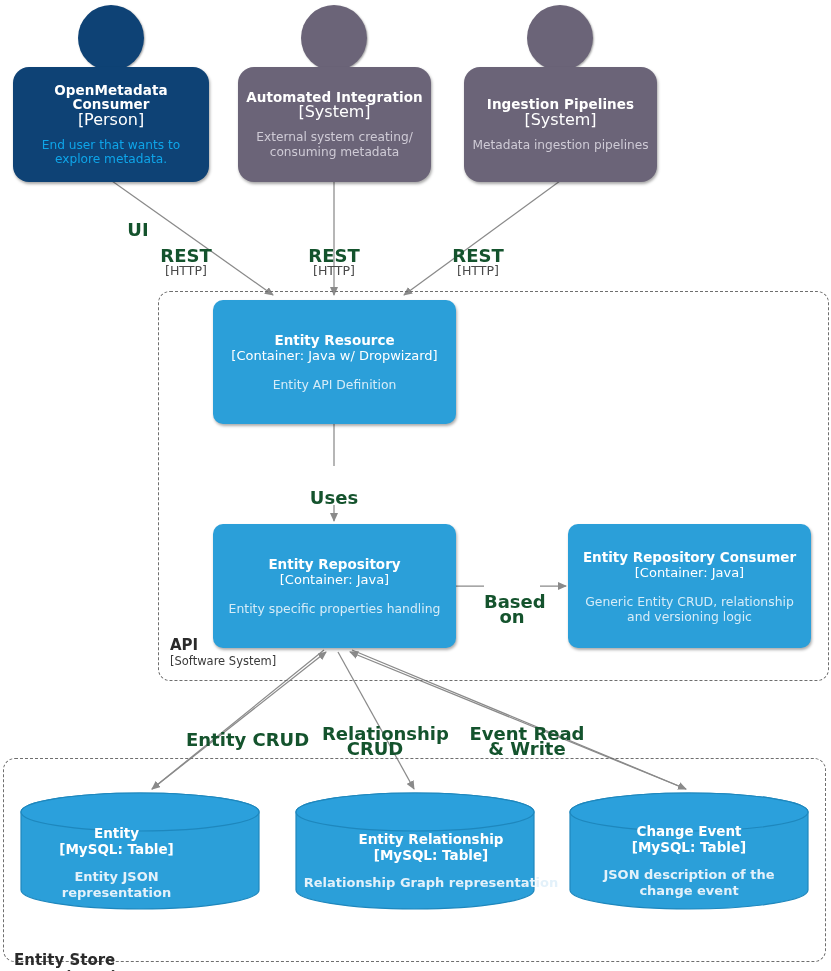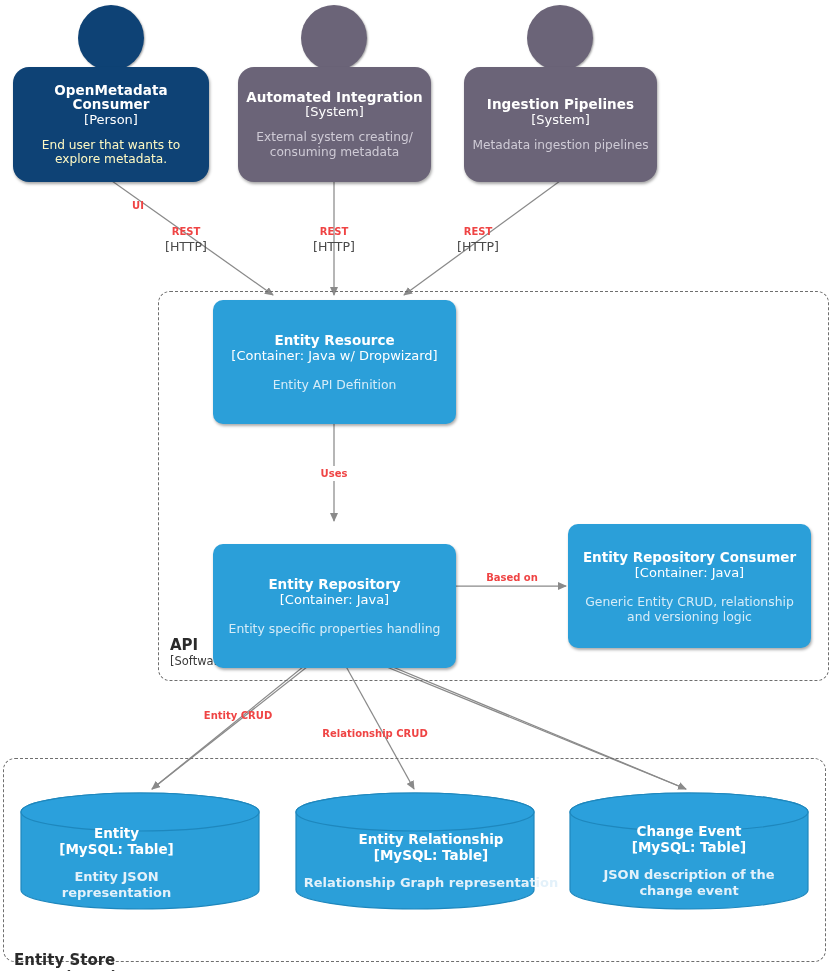--- a/index.html
+++ b/index.html
@@ -23,21 +23,21 @@
     position:absolute;border-radius:16px;
     box-shadow:1px 2px 3px rgba(0,0,0,.35);
     display:flex;flex-direction:column;align-items:center;justify-content:center;
     text-align:center;box-sizing:border-box;padding:6px 8px;
   }
   .actor .nm{
     font-weight:bold;font-size:13.5px;color:#ffffff;line-height:14.5px;
     letter-spacing:.1px;
   }
   .actor .tech{
-    font-size:13px;color:#ffffff;line-height:15px;font-weight:normal;
+    font-size:16px;color:#ffffff;line-height:15px;font-weight:normal;
   }
   .actor .desc{
     margin-top:11px;font-size:12.2px;line-height:14.5px;font-weight:normal;
   }
 
   
   .container-box{
     position:absolute;border-radius:10px;background:#2B9FD9;
     box-shadow:1px 2px 3px rgba(0,0,0,.33);
     display:flex;flex-direction:column;align-items:center;justify-content:center;
@@ -76,21 +76,21 @@
   .boundary-label .bnm{
     font-weight:bold;font-size:15px;color:#2B2B2B;line-height:17px;
   }
   .boundary-label .btech{
     font-size:11.5px;color:#3A3A3A;line-height:14px;font-weight:normal;
   }
 
   
   .edge-label{position:absolute;text-align:center;line-height:14px;}
   .edge-label .el-nm{
-    font-weight:bold;font-size:10px;color:#ef4444;line-height:15px;white-space:nowrap;
+    font-weight:bold;font-size:18px;color:#14532d;line-height:15px;white-space:nowrap;margin-top:24px;
   }
   .edge-label .el-tech{
     font-size:12.6px;color:#4A4A4A;line-height:15px;font-weight:normal;white-space:nowrap;
   }
   .edge-label.wrap .el-nm{white-space:normal;}
 </style>
 </head>
 <body>
 
 <div id="canvas">
@@ -136,21 +136,21 @@
   <div class="boundary-label" style="left:14px;top:952px;text-align:right;">
     <div class="bnm">Entity Store</div>
     <div class="btech">[MySQL]</div>
   </div>
 
   <div class="actor" style="left:13px;top:5px;width:196px;height:177px;">
     <div class="head" style="left:65px;top:0px;width:66px;height:66px;background:#0E4275;"></div>
     <div class="body" style="left:0px;top:62px;width:196px;height:115px;background:#0E4275;">
       <div class="nm">OpenMetadata Consumer</div>
       <div class="tech">[Person]</div>
-      <div class="desc tech" style="color:#fef9c3;">End user that wants to explore metadata.</div>
+      <div class="desc tech" style="color:#0ea5e9;">End user that wants to explore metadata.</div>
     </div>
   </div>
 
   <div class="actor" style="left:238px;top:5px;width:193px;height:177px;">
     <div class="head" style="left:63px;top:0px;width:66px;height:66px;background:#6B6478;"></div>
     <div class="body" style="left:0px;top:62px;width:193px;height:115px;background:#6B6478;">
       <div class="nm">Automated Integration</div>
       <div class="tech">[System]</div>
       <div class="desc tech" style="color:#CFCBD6;">External system creating/ consuming metadata</div>
     </div>
@@ -164,21 +164,21 @@
       <div class="desc tech" style="color:#CFCBD6;">Metadata ingestion pipelines</div>
     </div>
   </div>
 
   <div class="container-box" style="left:213px;top:300px;width:243px;height:124px;">
     <div class="nm">Entity Resource</div>
     <div class="tech">[Container: Java w/ Dropwizard]</div>
     <div class="desc">Entity API Definition</div>
   </div>
 
-  <div class="container-box" style="left:213px;top:524px;width:243px;height:124px;margin-top:20px;">
+  <div class="container-box" style="left:213px;top:524px;width:243px;height:124px;">
     <div class="nm">Entity Repository</div>
     <div class="tech">[Container: Java]</div>
     <div class="desc">Entity specific properties handling</div>
   </div>
 
   <div class="container-box" style="left:568px;top:524px;width:243px;height:124px;">
     <div class="nm">Entity Repository Consumer</div>
     <div class="tech">[Container: Java]</div>
     <div class="desc">Generic Entity CRUD, relationship and versioning logic</div>
   </div>
@@ -243,18 +243,21 @@
   </div>
 
   <div class="edge-label wrap" style="left:484px;top:570px;width:56px;background:#ffffff;">
     <div class="el-nm" style="white-space:normal;">Based on</div>
   </div>
 
   <div class="edge-label" style="left:186px;top:708px;width:104px;">
     <div class="el-nm">Entity CRUD</div>
   </div>
 
-  <div class="edge-label wrap" style="left:322px;top:726px;width:106px;">
+  <div class="edge-label wrap" style="left:322px;top:702px;width:106px;">
     <div class="el-nm" style="white-space:normal;">Relationship CRUD</div>
   </div>
 
+  <div class="edge-label wrap" style="left:462px;top:702px;width:130px;">
+    <div class="el-nm" style="white-space:normal;">Event Read &amp; Write</div>
+  </div>
 
 </div>
 
 </body></html>

